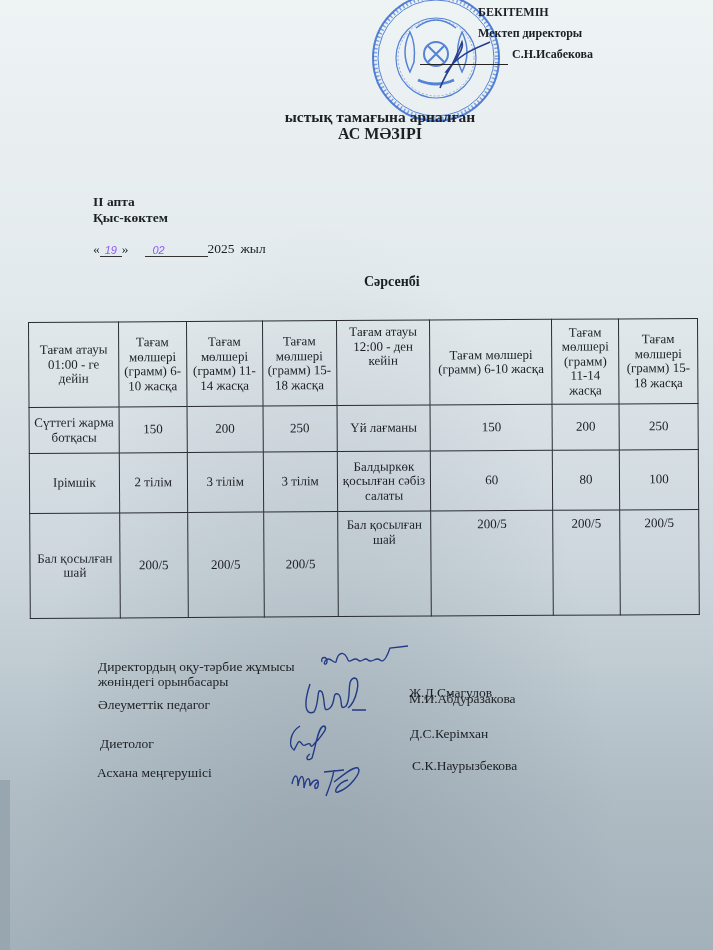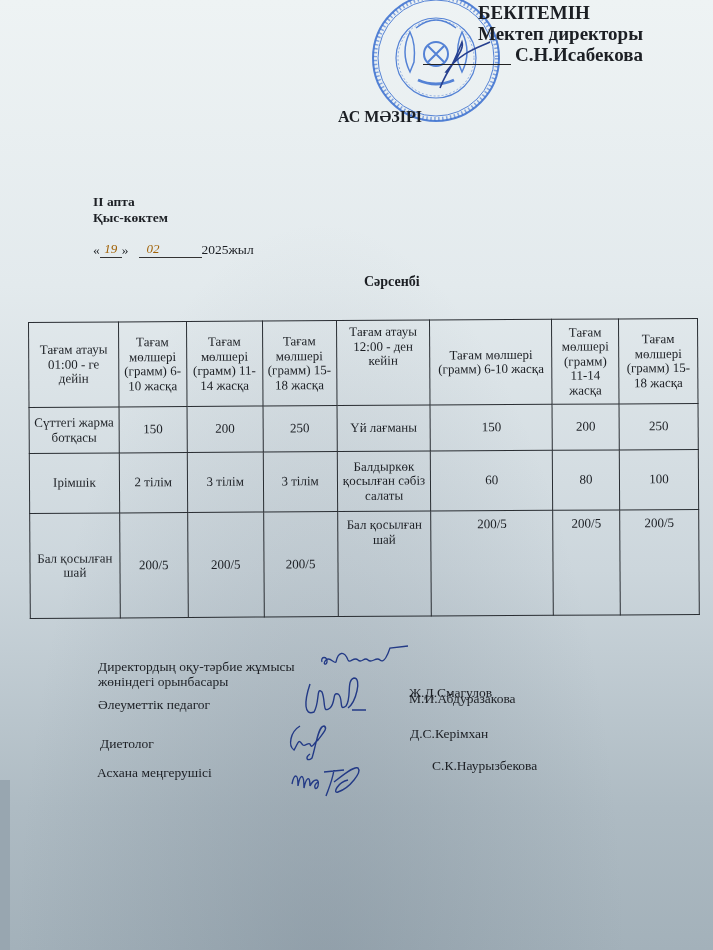--- a/index.html
+++ b/index.html
@@ -12,34 +12,34 @@
   .shade {
     position:absolute; left:0; top:0; width:713px; height:950px;
     background: radial-gradient(ellipse at 45% 105%, rgba(110,125,138,0.35) 0%, rgba(110,125,138,0) 55%);
     pointer-events:none;
   }
   .edge { position:absolute; left:0; top:780px; width:10px; height:170px; background:#98a6b0; }
 
   
   .stamp { position:absolute; left:370px; top:-8px; width:132px; height:132px; }
 
-  .approve { position:absolute; left:478px; top:2px; font-weight:bold; font-size:19px; line-height:21px; }
+  .approve { position:absolute; left:478px; top:2px; font-weight:bold; font-size:12px; line-height:21px; }
   .approve .t1 { padding-left:0; }
   .approve .t2 { padding-left:0; }
   .approve .t3 { display:flex; align-items:flex-end; margin-left:-58px;justify-content:flex-end; }
   .approve .sigline { width:88px; border-bottom:1px solid #222; margin-right:4px; height:16px; }
 
   .title { position:absolute; left:70px; width:620px; top:108px; text-align:center; font-weight:bold; font-size:15.5px; line-height:17px; }
   .title .big { font-size:16px; }
 
   .meta { position:absolute; left:93px; top:194px; font-weight:bold; font-size:13.5px; line-height:16px; }
   .date { position:absolute; left:93px; top:241px; font-size:13.5px; display:flex; align-items:flex-end; }
-  .date .hw { font-family:Liberation Serif, serif; font-style:italic; color:#a16207; font-size:13px; border-bottom:1px solid #333; text-align:center; }
+  .date .hw { font-family:Liberation Sans, sans-serif; font-style:italic; color:#8b5cf6; font-size:11px; border-bottom:1px solid #333; text-align:center; }
   .date .day { width:22px; }
-  .date .month { width:55px; margin-left:10px; text-align:left; padding-left:8px; }
+  .date .month { width:55px; margin-left:16px; text-align:left; padding-left:8px; }
   .date .year { margin-left:0; }
   .weekday { position:absolute; left:364px; top:274px; font-weight:bold; font-size:14px; }
 
   table.menu {
     position:absolute; left:28px; top:322px; width:670px; border-collapse:collapse;
     font-size:13px; line-height:14.5px; transform: rotate(-0.35deg); transform-origin: 0 0;
   }
   table.menu td { border:1px solid #2a2e33; text-align:center; vertical-align:middle; padding:2px 3px; }
   table.menu tr.head td { height:78px; }
   table.menu tr.head td.top { vertical-align:top; padding-top:4px;border-radius:15px; }
@@ -81,35 +81,36 @@
 <div class="approve">
   <div class="t1">БЕКІТЕМІН</div>
   <div class="t2">Мектеп директоры</div>
   <div class="t3">
     <span class="sigline"></span>
     <span>С.Н.Исабекова</span>
   </div>
 </div>
 
 <div class="title">
+  <div>ыстық тамағына арналған</div>
   <div class="big">АС МӘЗІРІ</div>
 </div>
 
 <div class="meta">
   <div>II апта</div>
   <div>Қыс-көктем</div>
 </div>
 
 <div class="date">
   <span>«</span>
   <span class="hw day">19</span>
   <span>»</span>
   <span class="hw month">02</span>
   <span class="year">2025</span>
-  <span style="">жыл</span>
+  <span style="margin-left:6px">жыл</span>
 </div>
 
 <div class="weekday">Сәрсенбі</div>
 
 <table class="menu">
   <colgroup>
     <col style="width:90px">
       <col style="width:68px">
       <col style="width:76px">
       <col style="width:74px">
@@ -165,21 +166,21 @@
 <div class="sig sig-role" style="top:648px; width:240px;margin-top:11px;">Директордың оқу-тәрбие жұмысы жөніндегі орынбасары</div>
 <div class="sig sig-name" style="top:685px;">Ж.Д.Смагулов</div>
 
 <div class="sig sig-role" style="top:697px;">Әлеуметтік педагог</div>
 <div class="sig sig-name" style="top:691px;">М.И.Абдуразакова</div>
 
 <div class="sig sig-role" style="top:736px; left:100px;">Диетолог</div>
 <div class="sig sig-name" style="top:726px; left:410px;">Д.С.Керімхан</div>
 
 <div class="sig sig-role" style="top:765px; left:97px;">Асхана меңгерушісі</div>
-<div class="sig sig-name" style="top:758px; left:412px;margin-left:20px;">С.К.Наурызбекова</div>
+<div class="sig sig-name" style="top:758px; left:412px;">С.К.Наурызбекова</div>
 
 <svg class="hand" style="left:318px; top:642px;" width="92" height="36" viewBox="0 0 92 36">
   <path d="M4 20 C2 14 10 14 9 20 C8 24 4 22 8 18 C12 14 16 22 18 20 C20 10 26 8 30 18 C32 22 36 14 40 18 C44 22 46 14 50 18 C54 22 58 14 62 18 C66 22 70 12 72 6 L90 4" fill="none" stroke="#233a86" stroke-width="1.3"></path>
 </svg>
 <svg class="hand" style="left:300px; top:672px;" width="70" height="48" viewBox="0 0 70 48">
   <path d="M10 12 C4 30 4 44 14 40 C20 30 16 14 22 20 C26 30 22 42 30 36 C36 30 32 20 38 22 C44 26 38 40 46 34 C52 26 46 8 54 6 C62 6 56 30 48 36 M52 38 L66 38" fill="none" stroke="#233a86" stroke-width="1.4"></path>
 </svg>
 <svg class="hand" style="left:284px; top:722px;" width="46" height="40" viewBox="0 0 46 40">
   <path d="M16 4 C6 10 4 24 10 28 C14 22 14 16 18 22 C20 26 24 20 26 22 C28 28 30 20 34 18 C40 10 44 6 40 4 C34 4 32 24 28 36 C24 40 20 36 26 32" fill="none" stroke="#233a86" stroke-width="1.4"></path>
 </svg>

